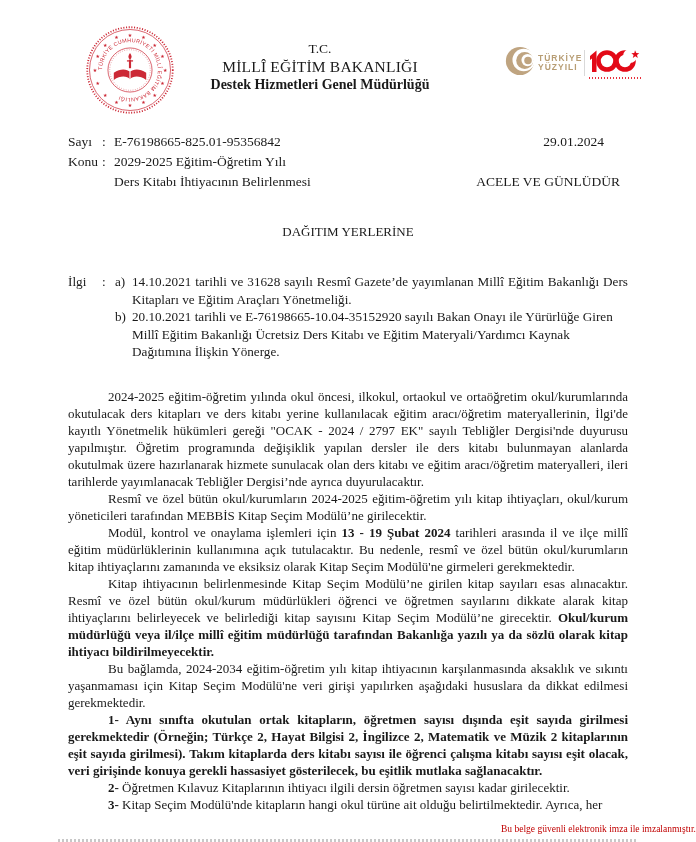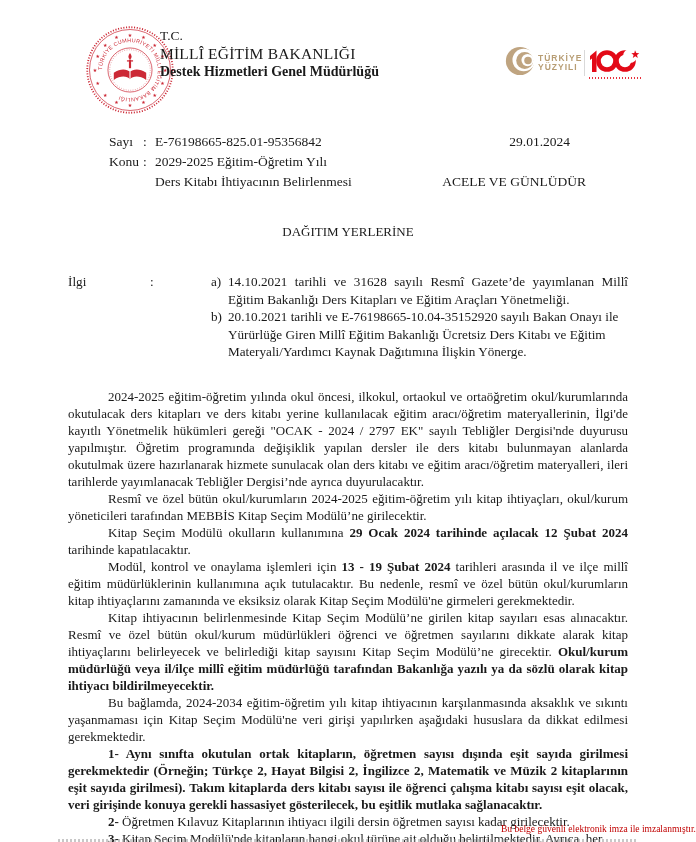--- a/index.html
+++ b/index.html
@@ -4,41 +4,41 @@
 <style>
   * { margin:0; padding:0; box-sizing:border-box; }
   html,body { width:696px; height:842px; background:#ffffff; overflow:hidden; }
   .doc {
     position:relative; width:696px; height:842px; background:#fff;
     font-family:"Liberation Serif", serif; color:#1a1a1a;
   }
   
   .header { position:relative; height:120px; }
   .emblem { position:absolute; left:85px; top:25px; width:90px; height:90px; }
-  .header-text { position:absolute; left:160px; width:320px; top:27px; text-align:left; }
+  .header-text { position:absolute; left:160px; width:320px; top:40px; text-align:center; }
   .header-text .tc { font-size:13.5px; line-height:17px; }
   .header-text .ministry { font-size:15.5px; line-height:19px; letter-spacing:.2px; }
   .header-text .dept { font-size:14px; line-height:18px;font-weight:bold; }
   .logos { position:absolute; left:504px; top:45px; display:flex; align-items:center; gap:2px; }
   .yy-text { font-family:"Liberation Sans", sans-serif; font-weight:bold; font-size:8.5px;
              line-height:9.5px; color:#b79d74; letter-spacing:1px; }
   .logo-divider { width:1px; height:26px; background:#d9d9d9; }
   .c100 { display:flex; flex-direction:column; align-items:center; gap:2px; }
   .c100-fineprint { width:52px; height:2.5px;
      background:repeating-linear-gradient(90deg,#e30a17 0 1.5px, transparent 1.5px 3px); opacity:.85; }
   
-  .meta { position:relative; margin:12px 109px 0; font-size:13.5px; line-height:20px; height:62px; }
+  .meta { position:relative; margin:12px 68px 0; font-size:13.5px; line-height:20px; height:62px; }
   .meta-grid { display:grid; grid-template-columns:34px 12px auto; }
-  .meta-right { position:absolute; right:1px; top:0; text-align:right; }
+  .meta-right { position:absolute; right:8px; top:0; text-align:right; }
   .meta-date { padding-right:16px; }
   .meta-urgency { margin-top:20px; }
   
   .recipient { margin-top:30px; text-align:center; font-size:13px; }
   
-  .ilgi { margin:33px 68px 0; font-size:13.2px; line-height:17.5px; display:flex;gap:48px; }
+  .ilgi { margin:33px 68px 0; font-size:13.2px; line-height:17.5px; display:flex; }
   .ilgi-label { width:34px; }
   .ilgi-colon { width:13px; }
   .ilgi-items { flex:1; }
   .ilgi-item { display:flex; }
   .ilgi-marker { width:17px; flex:0 0 17px; }
   .ilgi-text { flex:1; }
   .ilgi-text.justify { text-align:justify; }
   
   .bodytext { margin:27px 68px 0; font-size:13px; line-height:17px; text-align:justify; }
   .bodytext p { text-indent:40px; margin:0;font-family:Liberation Serif, serif; }
@@ -163,21 +163,20 @@
       <span class="ilgi-item">
         <span class="ilgi-marker">b)</span>
         <span class="ilgi-text">20.10.2021 tarihli ve E-76198665-10.04-35152920 sayılı Bakan Onayı ile Yürürlüğe Giren Millî Eğitim Bakanlığı Ücretsiz Ders Kitabı ve Eğitim Materyali/Yardımcı Kaynak Dağıtımına İlişkin Yönerge.</span>
       </span>
     </span>
   </div>
 
   <div class="bodytext">
     <p><span>2024-2025 eğitim-öğretim yılında okul öncesi, ilkokul, ortaokul ve ortaöğretim okul/kurumlarında okutulacak ders kitapları ve ders kitabı yerine kullanılacak eğitim aracı/öğretim materyallerinin, İlgi'de kayıtlı Yönetmelik hükümleri gereği "OCAK - 2024 / 2797 EK" sayılı Tebliğler Dergisi'nde duyurusu yapılmıştır. Öğretim programında değişiklik yapılan dersler ile ders kitabı bulunmayan alanlarda okutulmak üzere hazırlanarak hizmete sunulacak olan ders kitabı ve eğitim aracı/öğretim materyalleri, ileri tarihlerde yayımlanacak Tebliğler Dergisi’nde ayrıca duyurulacaktır.</span></p>
     <p><span>Resmî ve özel bütün okul/kurumların 2024-2025 eğitim-öğretim yılı kitap ihtiyaçları, okul/kurum yöneticileri tarafından MEBBİS Kitap Seçim Modülü’ne girilecektir.</span></p>
-    <p><span>Kitap Seçim Modülü okulların kullanımına </span><b>29 Ocak 2024 tarihinde açılacak 12 Şubat 2024</b><span> tarihinde kapatılacaktır.</span></p>
     <p><span>Modül, kontrol ve onaylama işlemleri için </span><b>13 - 19 Şubat 2024</b><span> tarihleri arasında il ve ilçe millî eğitim müdürlüklerinin kullanımına açık tutulacaktır. Bu nedenle, resmî ve özel bütün okul/kurumların kitap ihtiyaçlarını zamanında ve eksiksiz olarak Kitap Seçim Modülü'ne girmeleri gerekmektedir.</span></p>
     <p><span>Kitap ihtiyacının belirlenmesinde Kitap Seçim Modülü’ne girilen kitap sayıları esas alınacaktır. Resmî ve özel bütün okul/kurum müdürlükleri öğrenci ve öğretmen sayılarını dikkate alarak kitap ihtiyaçlarını belirleyecek ve belirlediği kitap sayısını Kitap Seçim Modülü’ne girecektir. </span><b>Okul/kurum müdürlüğü veya il/ilçe millî eğitim müdürlüğü tarafından Bakanlığa yazılı ya da sözlü olarak kitap ihtiyacı bildirilmeyecektir.</b></p>
     <p><span>Bu bağlamda, 2024-2034 eğitim-öğretim yılı kitap ihtiyacının karşılanmasında aksaklık ve sıkıntı yaşanmaması için Kitap Seçim Modülü'ne veri girişi yapılırken aşağıdaki hususlara da dikkat edilmesi gerekmektedir.</span></p>
     <p><b>1- Aynı sınıfta okutulan ortak kitapların, öğretmen sayısı dışında eşit sayıda girilmesi gerekmektedir (Örneğin; Türkçe 2, Hayat Bilgisi 2, İngilizce 2, Matematik ve Müzik 2 kitaplarının eşit sayıda girilmesi). Takım kitaplarda ders kitabı sayısı ile öğrenci çalışma kitabı sayısı eşit olacak, veri girişinde konuya gerekli hassasiyet gösterilecek, bu eşitlik mutlaka sağlanacaktır.</b></p>
     <p><b>2-</b><span> Öğretmen Kılavuz Kitaplarının ihtiyacı ilgili dersin öğretmen sayısı kadar girilecektir.</span></p>
     <p><b>3-</b><span> Kitap Seçim Modülü'nde kitapların hangi okul türüne ait olduğu belirtilmektedir. Ayrıca, her</span></p>
   </div>
 
   <div class="esign">Bu belge güvenli  elektronik imza ile imzalanmıştır.</div>
   <div class="fineprint-clipped"></div>

